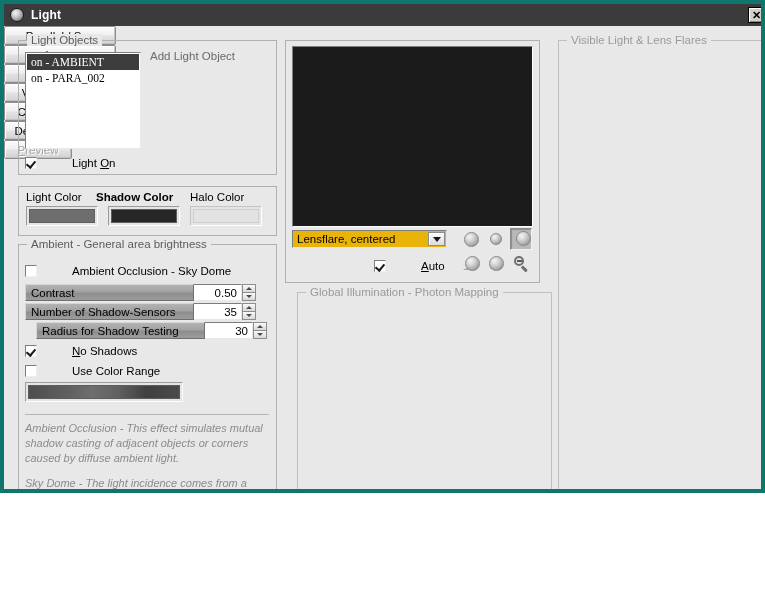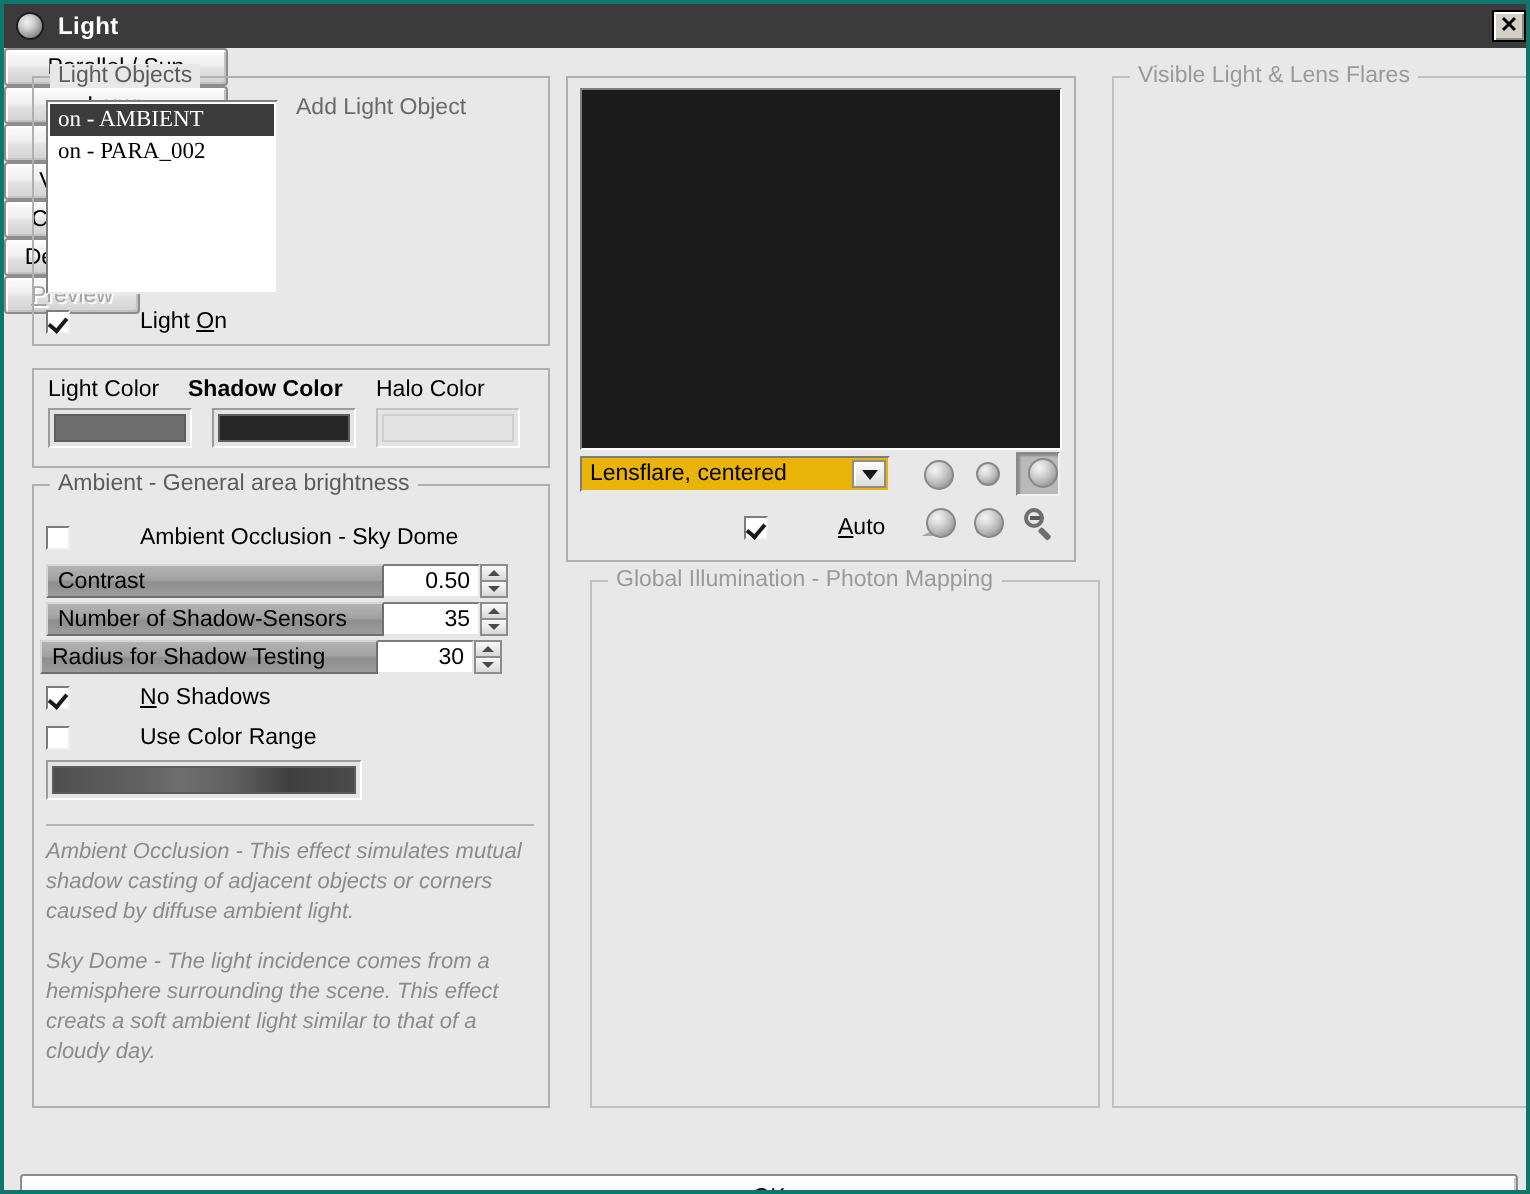--- a/index.html
+++ b/index.html
@@ -8,25 +8,25 @@
     background: #ffffff;
   }
   body {
     font-family: "Liberation Sans", sans-serif;
     -webkit-font-smoothing: none;
   }
 
   #app {
     position: relative;
     width: 765px;
-    height: 597px;
+    height: 493px;
     background: #e8e8e8;
     box-sizing: border-box;
     overflow: hidden;
-    border: 2px solid #0f766e;
+    border: 4px solid #0f766e;
   }
 
   
   .titlebar {
     position: absolute;
     left: 0; top: 0;
     width: 765px;
     height: 22px;
     background: #3b3b3b;
     display: flex;
@@ -506,21 +506,21 @@
       <div class="spin">
         <div class="sb">
             <i class="arrow-up"></i>
           </div>
         <div class="sb">
             <i class="arrow-dn"></i>
           </div>
       </div>
     </div>
 
-    <div class="sliderrow" style="left:18px; top:296px; width:231px;">
+    <div class="sliderrow" style="left:32px; top:296px; width:231px;">
       <div class="track">
         <span>Radius for Shadow Testing</span>
       </div>
       <div class="valbox">30</div>
       <div class="spin">
         <div class="sb">
             <i class="arrow-up"></i>
           </div>
         <div class="sb">
             <i class="arrow-dn"></i>

